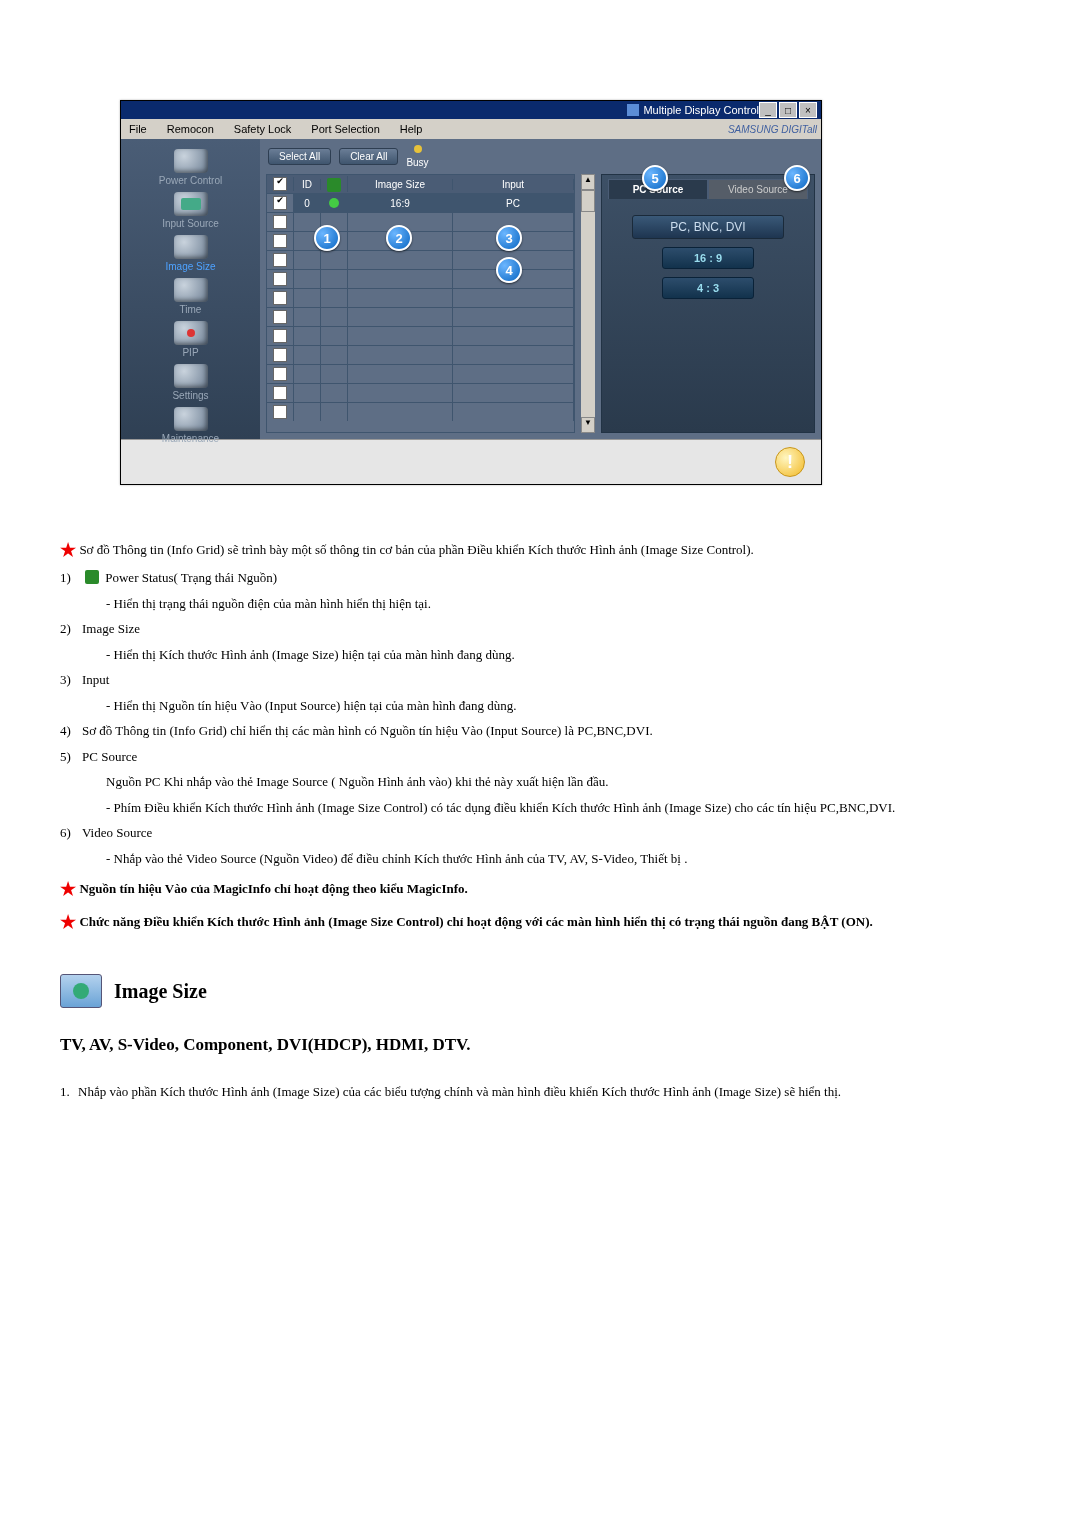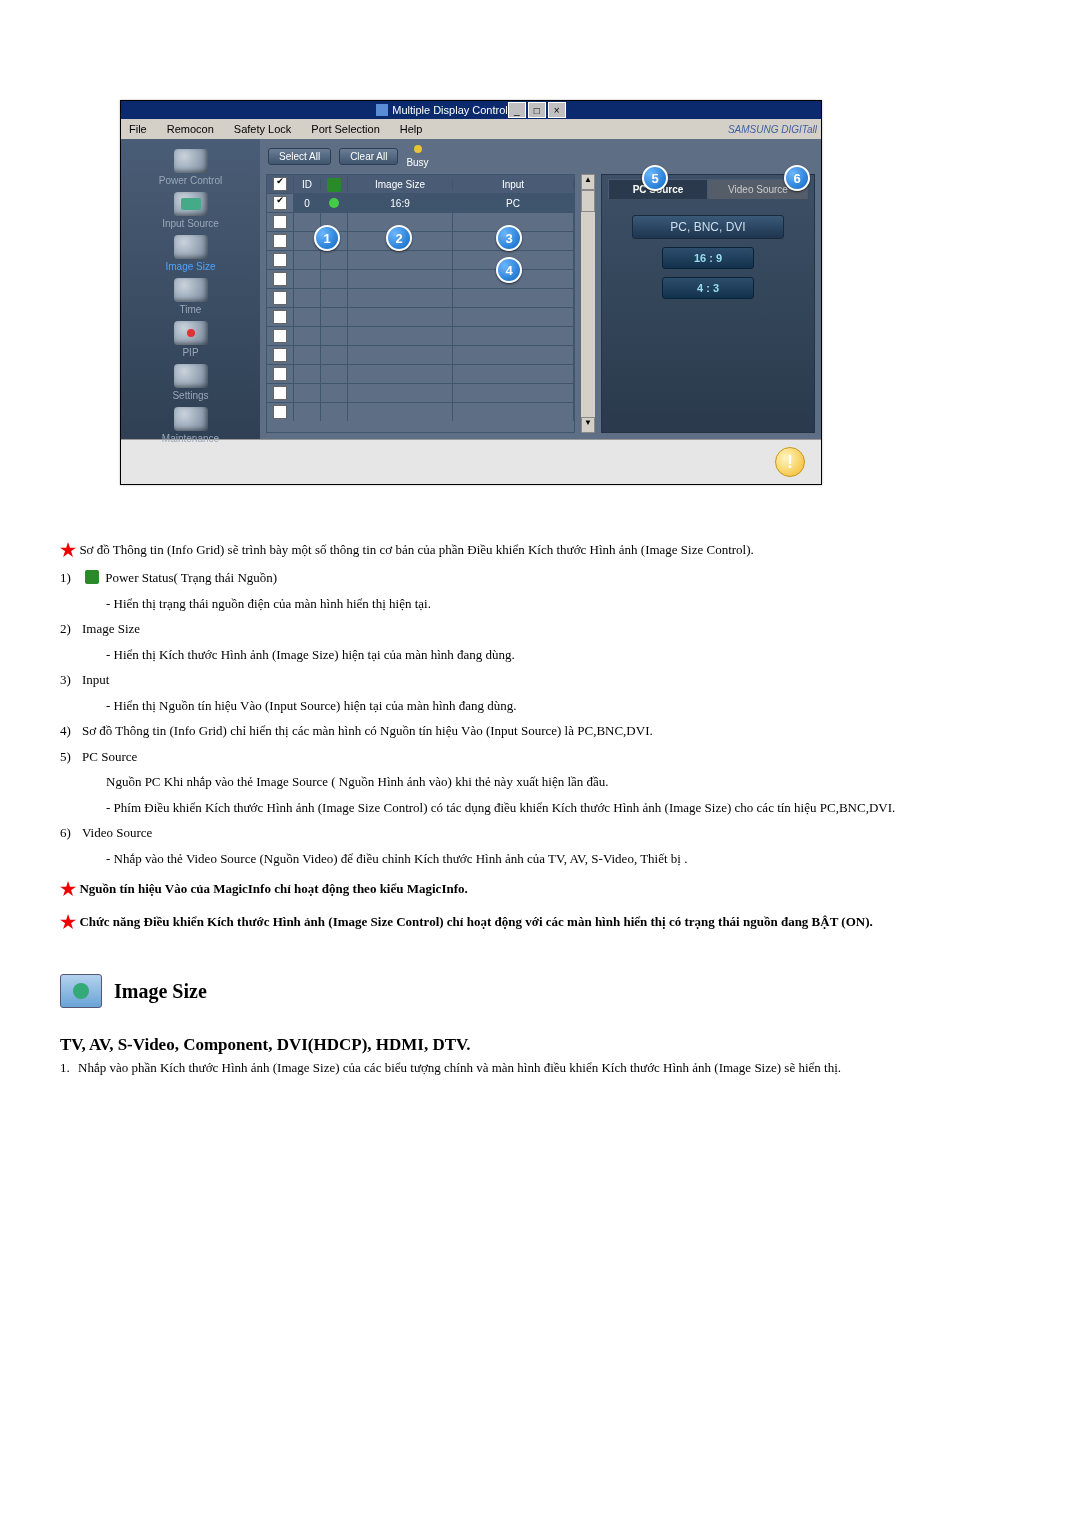--- a/index.html
+++ b/index.html
@@ -22,21 +22,21 @@
     box-shadow: 0 0 2px rgba(0,0,0,0.3);
   }
   .titlebar {
     background: linear-gradient(#0a2a6d, #0a2a6d);
     color: #fff;
     height: 18px;
     display: flex;
     align-items: center;
     padding: 0 4px;
     font-size: 11px;
-    justify-content: center;
+    justify-content: flex-end;
   }
   .titlebar-left { display: flex; align-items: center; gap: 4px; }
   .titlebar-icon {
     width: 12px; height: 12px; background: #5b8dd6; display: inline-block;
   }
   .win-buttons { display: flex; gap: 2px;}
   .win-btn {
     width: 16px; height: 14px; background: #c0c0c0; border: 1px solid #fff;
     display:inline-flex; align-items:center; justify-content:center; font-size:10px; color:#000;
   }
@@ -199,21 +199,21 @@
   .section-icon-row { display:flex; align-items:center; gap:12px; margin-top:40px;}
   .section-icon {
     width:40px;height:32px;
     background:linear-gradient(#b4d2ee,#6aa3d6);
     border:1px solid #557; border-radius:3px;
     display:flex;align-items:center;justify-content:center;
   }
   .section-icon::after{ content:""; width:16px;height:16px; background:#3a7; border-radius:50%;}
   .section-title { font-size:20px; font-weight:bold; font-family:"Times New Roman",serif;}
   .subheading { font-size:17px; font-weight:bold; font-family:"Times New Roman",serif; margin-top:24px;}
-  .ol-item { margin-top:0;}
+  .ol-item { margin-top:24px;}
   .ol-n { display:inline-block; width:18px;}
 </style>
 </head>
 <body>
 
 <div class="page">
 
   <div class="window">
     <div class="titlebar">
       <div class="titlebar-left">

